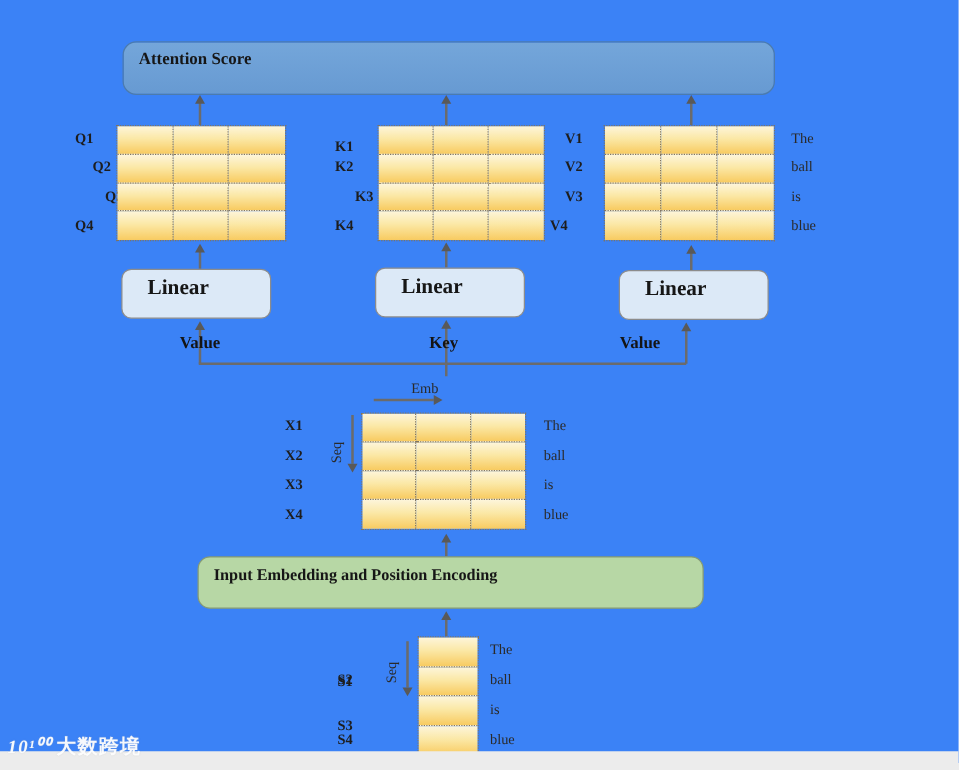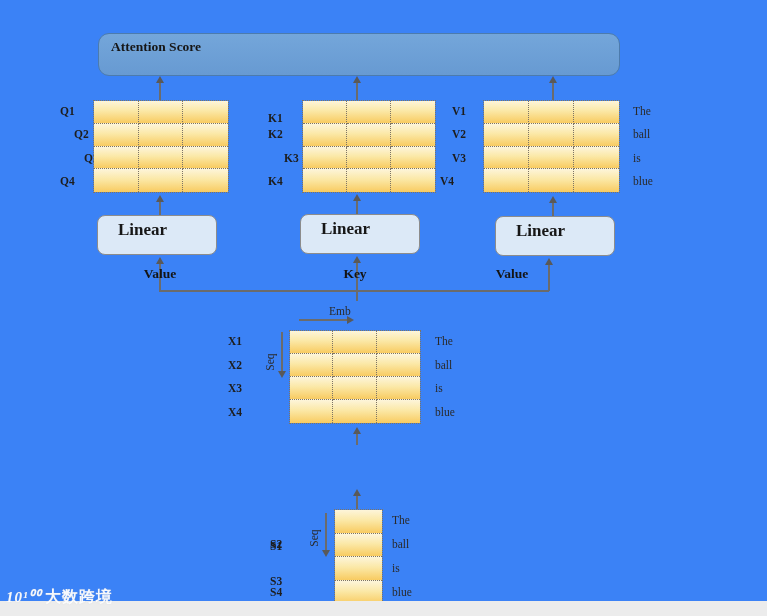--- a/index.html
+++ b/index.html
@@ -193,20 +193,23 @@
       <div class="cell"></div>
   </div>
   <div class="word" style="left:435px;top:334px;">The</div>
   <div class="word" style="left:435px;top:358px;">ball</div>
   <div class="word" style="left:435px;top:381px;">is</div>
   <div class="word" style="left:435px;top:405px;">blue</div>
 
   <div class="vline" style="left:356.4px;top:433px;height:12px;"></div>
   <div class="ah up" style="left:353px;top:427px;"></div>
 
+  <div class="bigbox" id="embed-box">
+    <span class="boxlabel">Input Embedding and Position Encoding</span>
+  </div>
 
   <div class="vline" style="left:356.4px;top:495px;height:14px;"></div>
   <div class="ah up" style="left:353px;top:489px;"></div>
 
   <div class="axis vert" style="left:293px;top:531px;">Seq</div>
   <div class="vline" style="left:325.4px;top:513px;height:37px;"></div>
   <div class="ah down" style="left:322px;top:550px;"></div>
 
   <div class="rowlab" style="left:270px;top:539px;">S1</div>
   <div class="rowlab" style="left:270px;top:537px;">S2</div>

